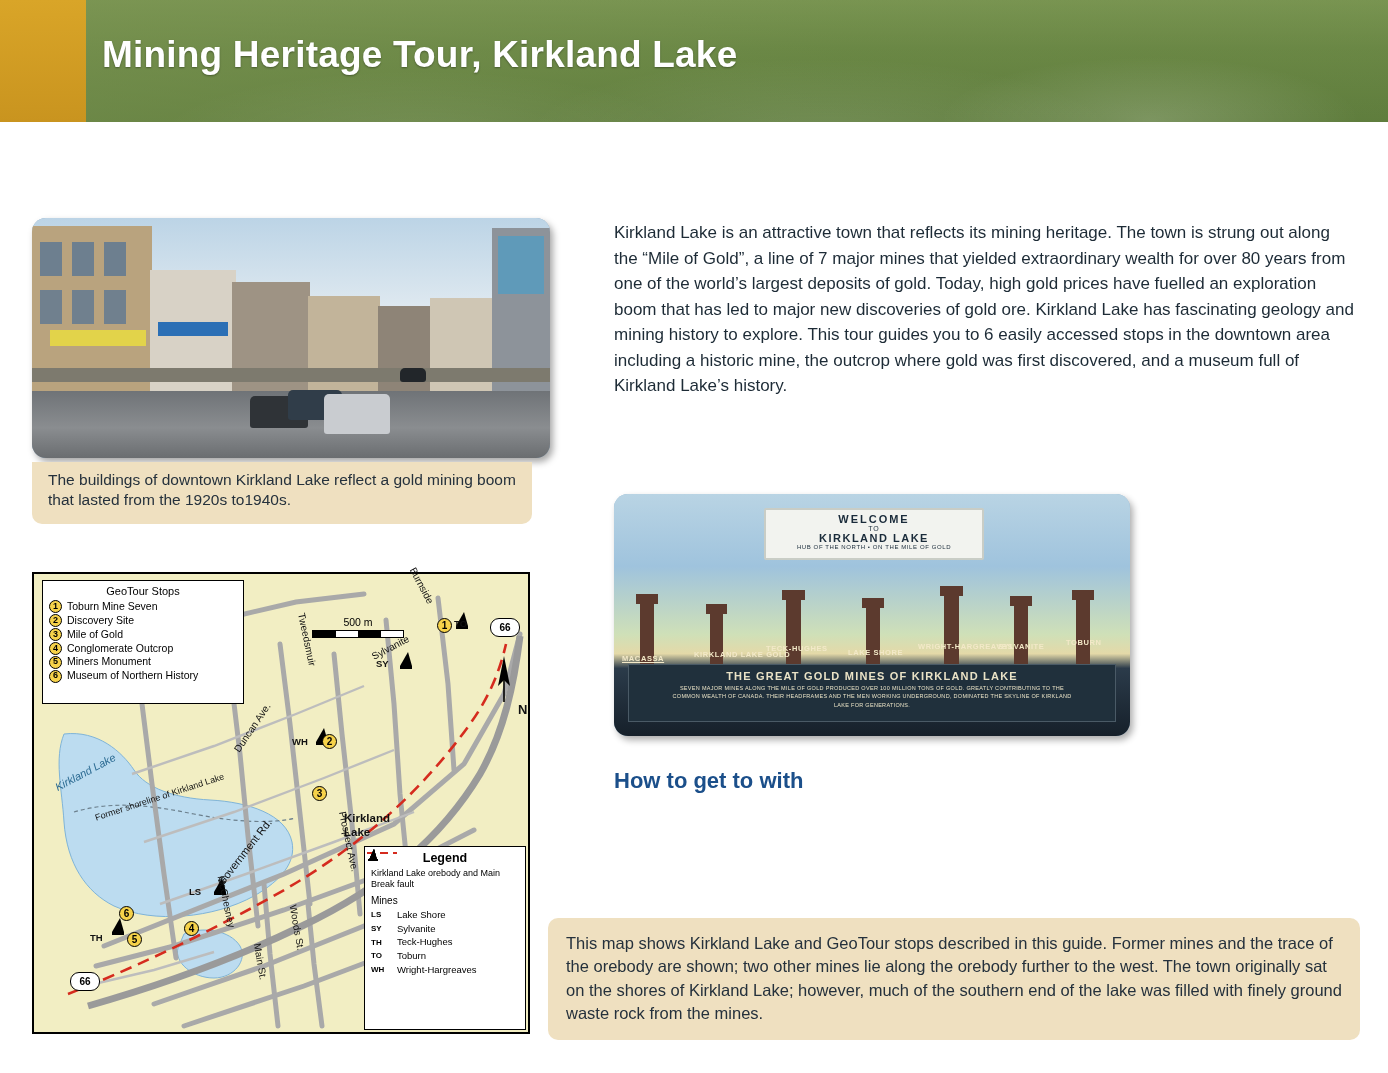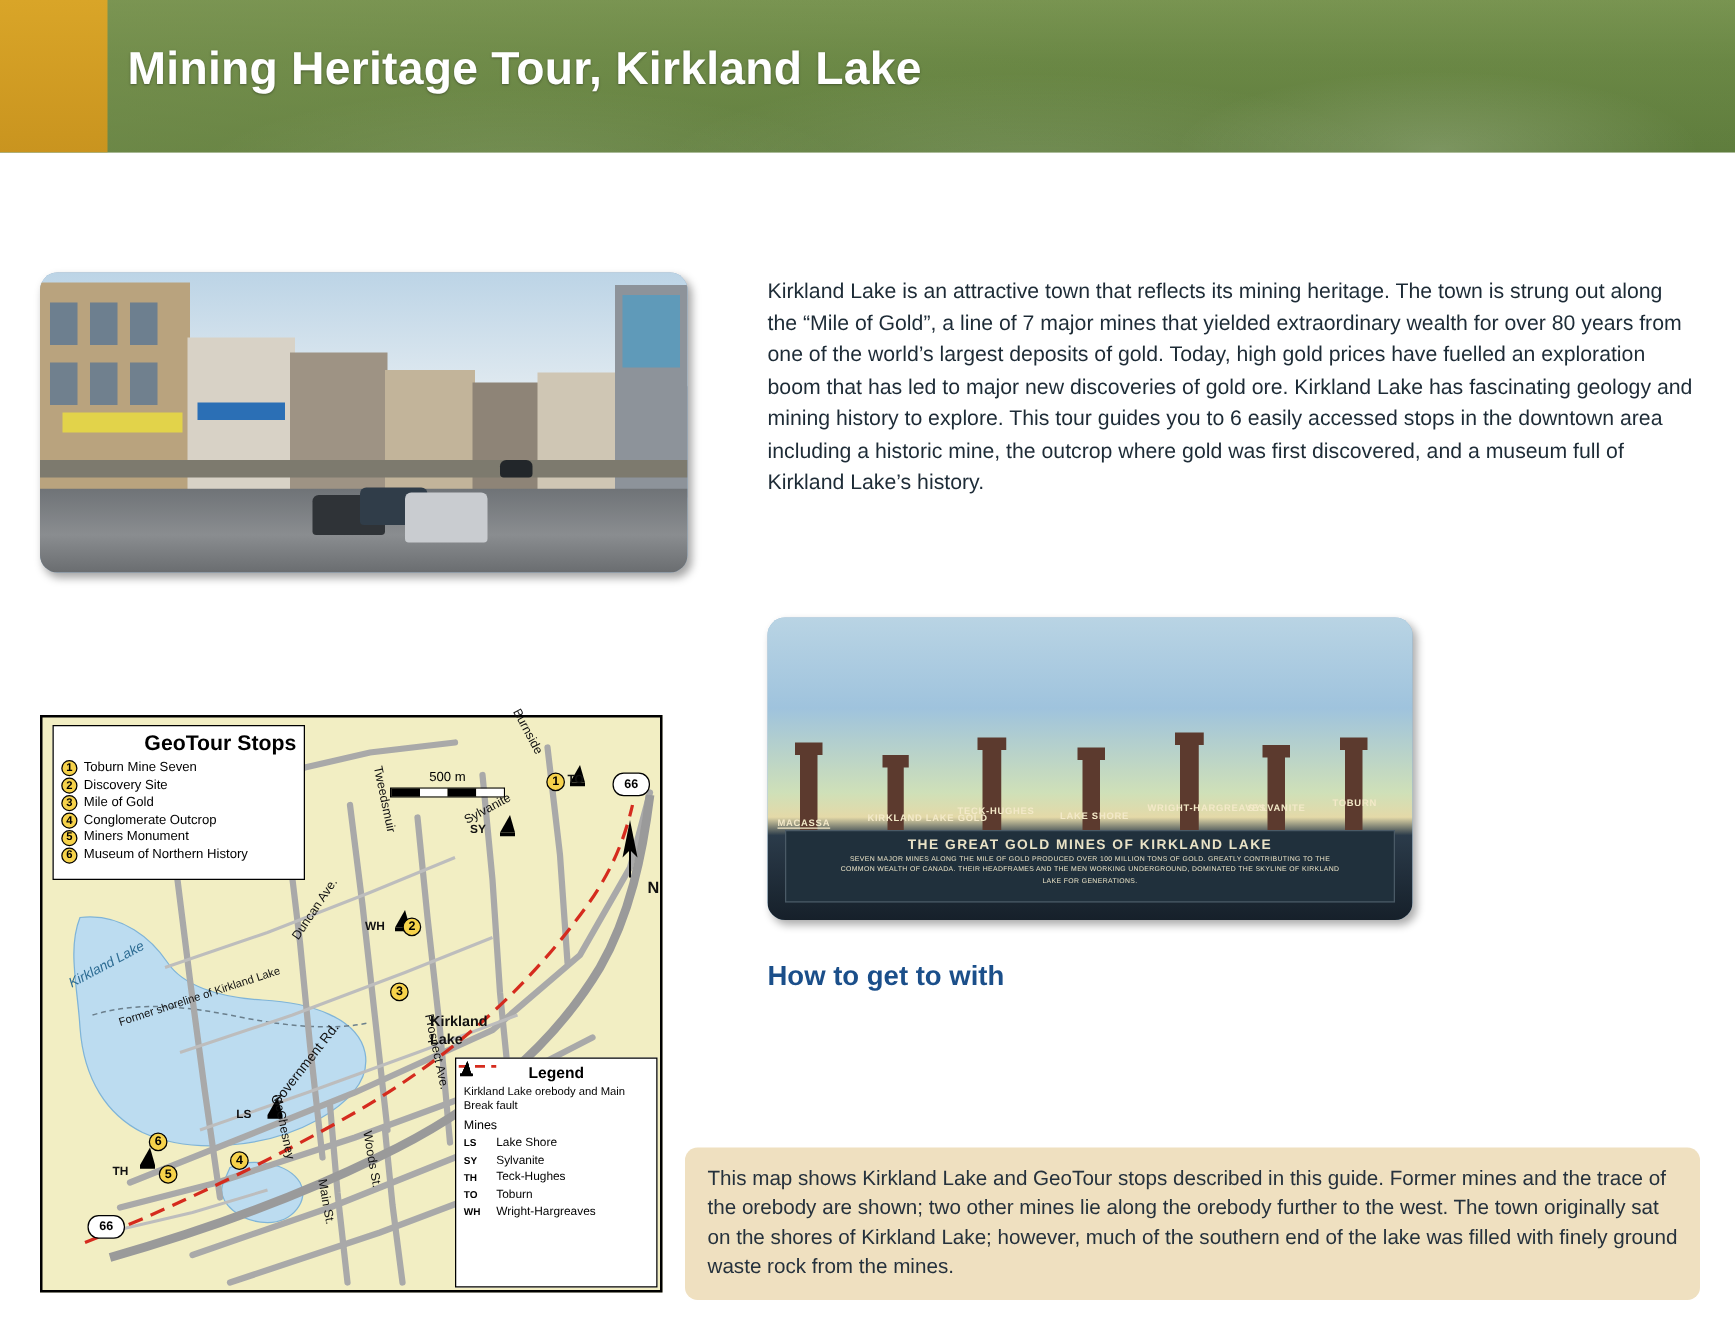--- a/index.html
+++ b/index.html
@@ -132,21 +132,21 @@
   .map {
     position: absolute; left: 32px; top: 572px; width: 498px; height: 462px;
     background: #f2eec3; border: 2px solid #000;
   }
   .map svg { position: absolute; left: 0; top: 0; }
 
   .legend-box {
     position: absolute; background: #ffffff; border: 1.5px solid #000;
   }
   #stops-box { left: 8px; top: 6px; width: 202px; height: 124px; padding: 4px 6px; }
-  #stops-box .lg-title { text-align: right; font-size: 17px; font-weight: bold; margin-bottom: 3px; }
+  #stops-box .lg-title { text-align: center; font-size: 11px; font-weight: normal; margin-bottom: 3px; }
   .stop-row { display: flex; align-items: center; gap: 5px; font-size: 10.5px; line-height: 1.32; }
   .stop-num {
     width: 13px; height: 13px; border-radius: 50%; background: #f6d24a;
     border: 1px solid #000; font-size: 9px; font-weight: bold;
     display: flex; align-items: center; justify-content: center; flex: 0 0 auto;
   }
 
   #legend-box { left: 330px; top: 272px; width: 162px; height: 184px; padding: 4px 6px; }
   #legend-box .lg-title { text-align: center; font-size: 12.5px; font-weight: bold; }
   .lg-faultrow { display: flex; align-items: flex-start; gap: 5px; font-size: 9px; line-height: 1.22; margin-top: 3px; }
@@ -200,26 +200,33 @@
     <div class="bldg" style="left:460px;top:10px;width:58px;height:170px;background:#8d939a;"></div>
     <div class="bldg" style="left:466px;top:18px;width:46px;height:58px;background:#5f9ab9;"></div>
     <div class="bldg" style="left:0;top:150px;width:518px;height:14px;background:#7d7a6e;"></div>
     <div class="street"></div>
     <div class="car" style="left:218px;top:178px;width:58px;height:32px;background:#2f3337;"></div>
     <div class="car" style="left:256px;top:172px;width:54px;height:30px;background:#303d49;"></div>
     <div class="car" style="left:292px;top:176px;width:66px;height:40px;background:#c9ccd0;"></div>
     <div class="car" style="left:368px;top:150px;width:26px;height:14px;background:#22262a;"></div>
   </div>
 
+  <div class="caption-box">The buildings of downtown Kirkland Lake reflect a gold mining boom that lasted from the 1920s to1940s.</div>
 
   <div class="body-text">Kirkland Lake is an attractive town that reflects its mining heritage. The town is strung out along the “Mile of Gold”, a line of 7 major mines that yielded extraordinary wealth for over 80 years from one of the world’s largest deposits of gold. Today, high gold prices have fuelled an exploration boom that has led to major new discoveries of gold ore. Kirkland Lake has fascinating geology and mining history to explore. This tour guides you to 6 easily accessed stops in the downtown area including a historic mine, the outcrop where gold was first discovered, and a museum full of Kirkland Lake’s history.</div>
 
 
   <div class="mural-card">
     <div class="mural-sky"></div>
+    <div class="mural-sign">
+      <div class="l1">WELCOME</div>
+      <div class="l2">TO</div>
+      <div class="l3">KIRKLAND LAKE</div>
+      <div class="l4">HUB OF THE NORTH • ON THE MILE OF GOLD</div>
+    </div>
 
     <div class="headframe" style="left:26px;top:108px;width:14px;height:64px;"></div>
     <div class="headframe" style="left:22px;top:100px;width:22px;height:10px;"></div>
     <div class="headframe" style="left:96px;top:118px;width:13px;height:54px;"></div>
     <div class="headframe" style="left:92px;top:110px;width:21px;height:10px;"></div>
     <div class="headframe" style="left:172px;top:104px;width:15px;height:68px;"></div>
     <div class="headframe" style="left:168px;top:96px;width:23px;height:10px;"></div>
     <div class="headframe" style="left:252px;top:112px;width:14px;height:60px;"></div>
     <div class="headframe" style="left:248px;top:104px;width:22px;height:10px;"></div>
     <div class="headframe" style="left:330px;top:100px;width:15px;height:72px;"></div>

